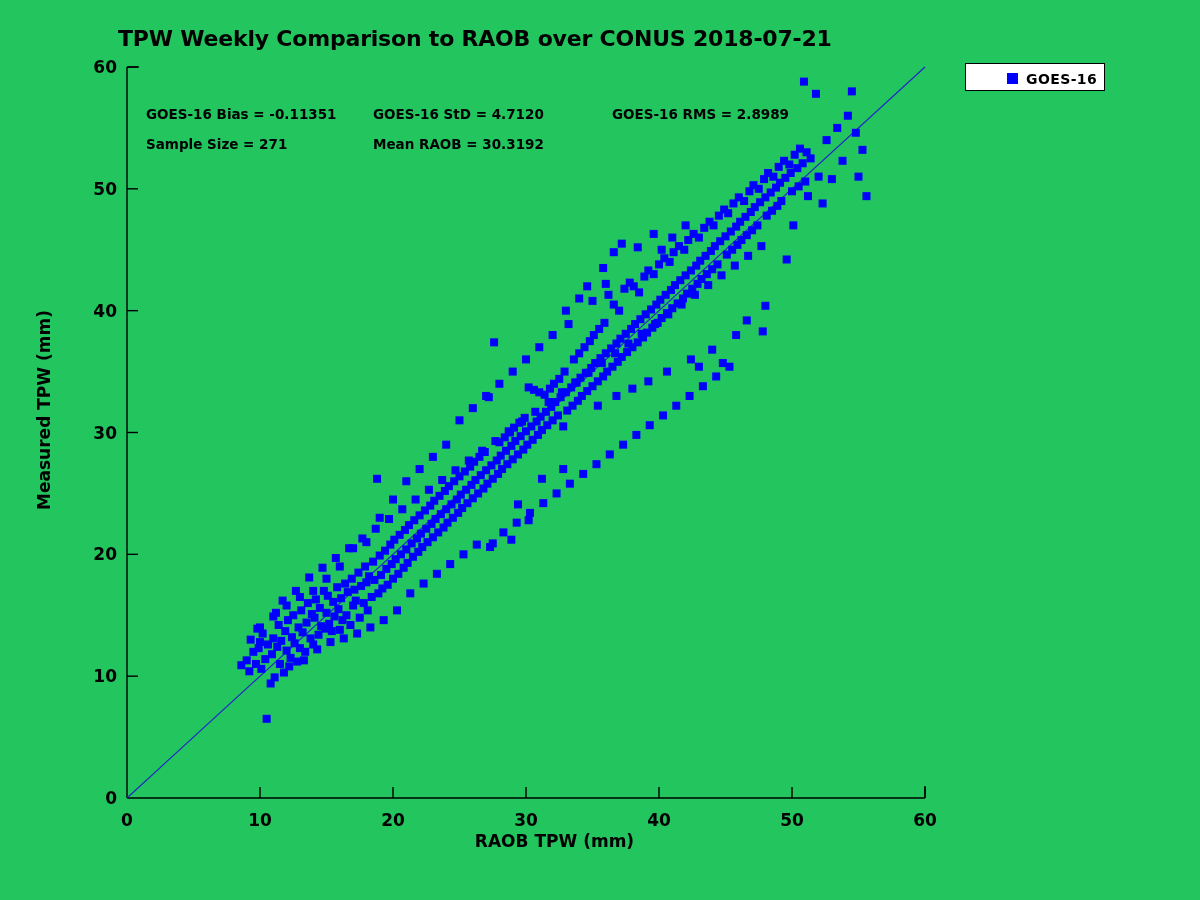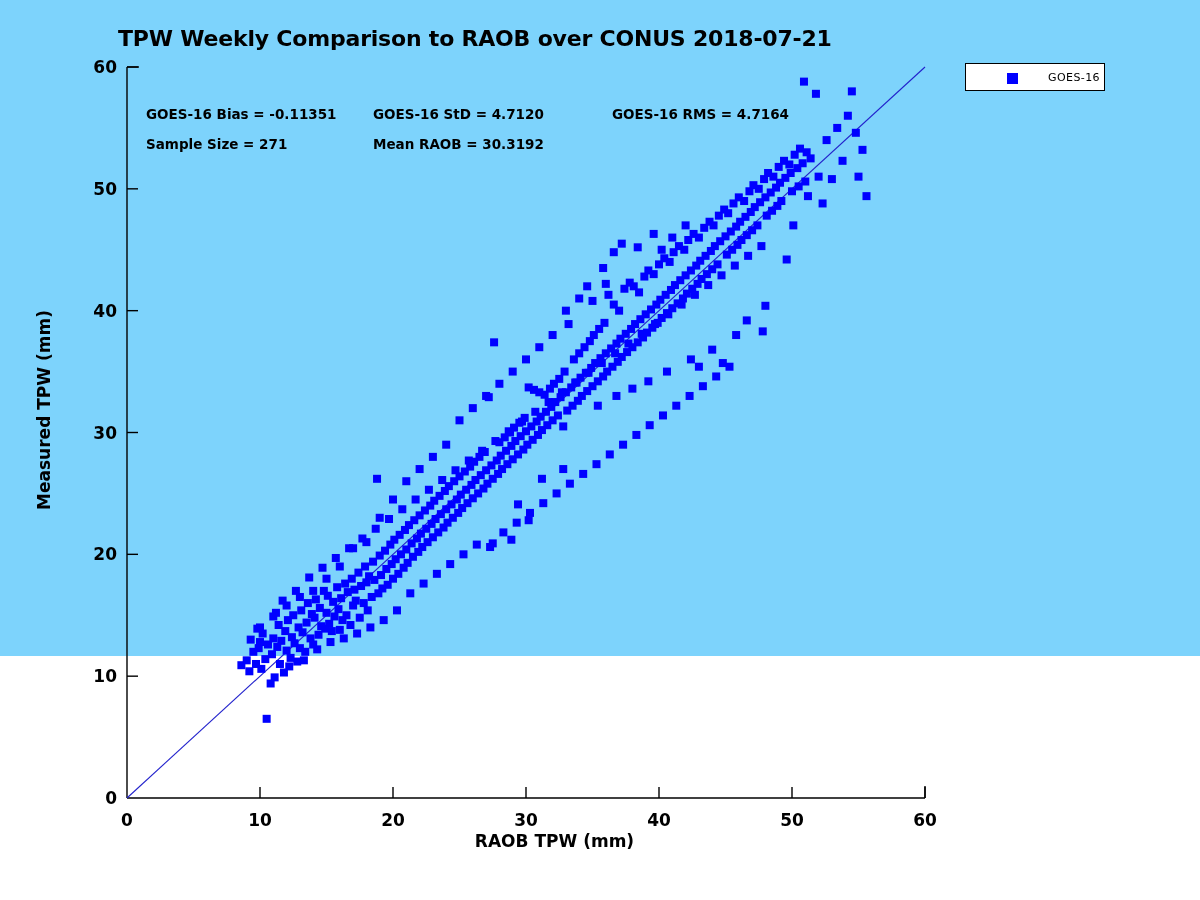--- a/index.html
+++ b/index.html
@@ -11,22 +11,22 @@
     width: 1200px;
     height: 900px;
     font-family: "DejaVu Sans", sans-serif;
     overflow: hidden;
     position: relative;
   }
   #figure {
     position: absolute;
     left: 0; top: 0;
     width: 1200px;
-    height: 656px;
-    background: #7dd3fc;
+    height: 900px;
+    background: #22c55e;
   }
   #chart-title {
     position: absolute;
     left: 118px;
     top: 26px;
     font-size: 22px;
     font-weight: bold;
     color: #000000;
     white-space: nowrap;
     letter-spacing: -0.2px;
@@ -113,23 +113,23 @@
     left: 41px;
     top: 9px;
     width: 11px;
     height: 11px;
   }
   #legend-label {
     position: absolute;
     left: 60px;
     top: 7px;
     width: 74px;
-    text-align: right;
-    font-size: 11px;
-    font-weight: normal;
+    text-align: left;
+    font-size: 14px;
+    font-weight: bold;
     color: #000000;
     letter-spacing: 0.4px;
   }
 </style>
 </head>
 <body>
 
 <div id="figure">
 
   <div id="chart-title">TPW Weekly Comparison to RAOB over CONUS 2018-07-21</div>
@@ -652,21 +652,21 @@
       <div class="xtick-label" style="left: 792px; top: 810px;">50</div>
       <div class="xtick-label" style="left: 925px; top: 810px;">60</div>
     </div>
 
   <div id="xaxis-label">RAOB TPW (mm)</div>
   <div id="yaxis-label">Measured TPW (mm)</div>
 
   <div id="annotation-layer">
       <div class="stat-text" style="left: 146px; top: 82px;">GOES-16 Bias = -0.11351</div>
       <div class="stat-text" style="left: 373px; top: 82px;">GOES-16 StD = 4.7120</div>
-      <div class="stat-text" style="left: 612px; top: 82px;">GOES-16 RMS = 4.7164</div>
+      <div class="stat-text" style="left: 612px; top: 82px;">GOES-16 RMS = 2.8989</div>
       <div class="stat-text" style="left: 146px; top: 112px;">Sample Size = 271</div>
       <div class="stat-text" style="left: 373px; top: 112px;">Mean RAOB = 30.3192</div>
     </div>
 
   <div id="legend-box">
     <span id="legend-swatch" style="background: rgb(0, 0, 255);"></span>
     <span id="legend-label">GOES-16</span>
   </div>
 
 </div>

